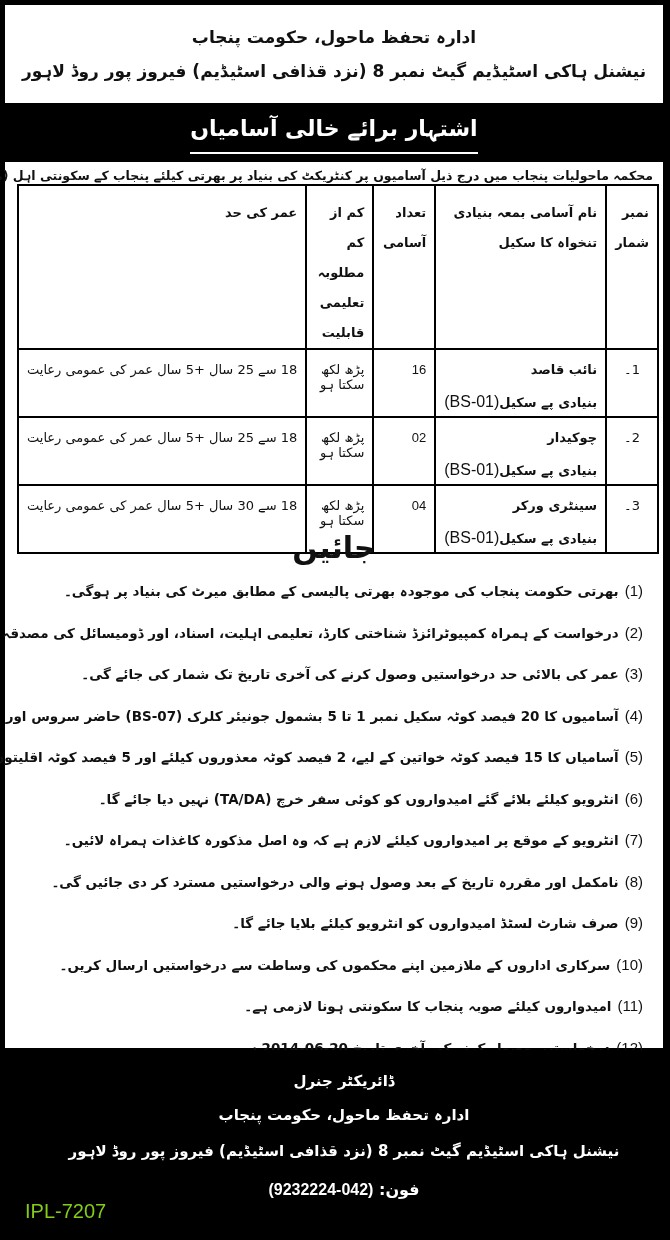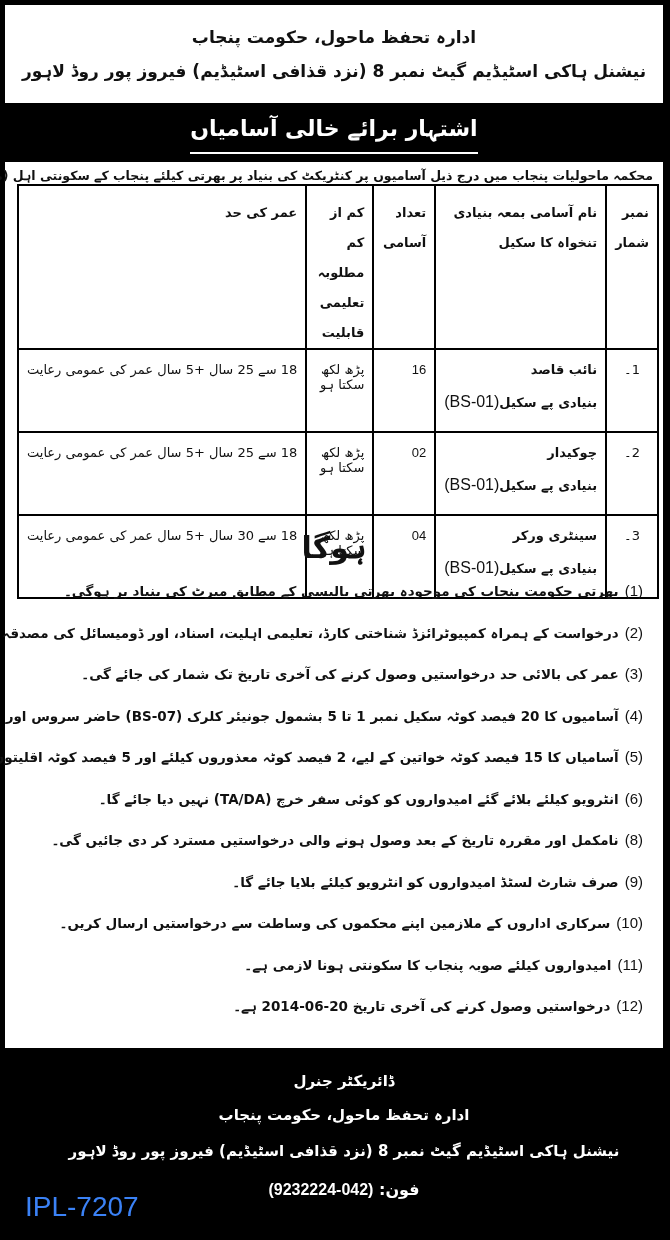--- a/index.html
+++ b/index.html
@@ -16,21 +16,21 @@
   .title-text { position: absolute; left: 0; right: 0; top: 11px; text-align: center; color: #fff; font-size: 22px; font-weight: bold; direction: rtl; }
   .title-text span { border-bottom: 2px solid #fff; padding-bottom: 11px; }
 
   .body-box { position: absolute; left: 3px; top: 160px; width: 662px; height: 890px; background: #fff; border: 2px solid #000; }
 
   .intro { position: absolute; left: 8px; right: 10px; top: 6px; font-size: 12.5px; direction: rtl; text-align: right; white-space: nowrap; font-weight: bold; }
 
   table.vac { position: absolute; left: 12px; top: 22px; width: 642px; border-collapse: collapse; direction: rtl; }
   table.vac td, table.vac th { border: 2px solid #000; vertical-align: top; font-weight: normal; }
   table.vac th { height: 76px; font-size: 13px; text-align: right; padding: 12px 8px 0 8px; line-height: 30px; font-weight: bold; border-radius: 30px; }
-  table.vac td { height: 83px; font-size: 13px; padding: 12px 8px 0 8px; }
+  table.vac td { height: 68px; font-size: 13px; padding: 12px 8px 0 8px; }
   .c-no { width: 50px; }
   .c-name { width: 145px; }
   .c-count { width: 85px; }
   .c-edu { width: 164px; }
   .c-age { width: 198px; }
   td.c-no-cell { text-align: center; font-size: 15px; padding-top: 14px; }
   td.c-count-cell { font-size: 15px; font-family: "Liberation Sans", sans-serif; padding-top: 14px; }
   td.c-edu-cell { text-align: right; font-weight: bold; padding-top: 14px; }
   td.c-age-cell { text-align: right; font-weight: bold; padding-top: 14px; white-space: nowrap; }
   .name-line { font-weight: bold; text-align: right; }
@@ -43,21 +43,21 @@
   .cond-item { height: 41.5px; font-size: 13.5px; text-align: right; white-space: nowrap; font-weight: bold; }
   .cond-item .num { font-family: "Liberation Sans", sans-serif; font-weight: normal; font-size: 15px; margin-left: 6px; }
 
   .footer { position: absolute; left: 13px; top: 1050px; width: 662px; height: 187px; background: #000; color: #fff; }
   .f-line { position: absolute; left: 0; right: 0; text-align: center; direction: rtl; font-weight: bold; font-size: 15px; }
   .f1 { top: 22px; }
   .f2 { top: 56px; }
   .f3 { top: 92px; }
   .f4 { top: 130px; font-size: 16px; }
   .f4 .phone { font-family: "Liberation Sans", sans-serif; letter-spacing: 1px; text-align: right; }
-  .ref-code { position: absolute; left: 12px; bottom: 14px; font-family: "Liberation Sans", sans-serif; font-size: 28px; color: #3b82f6; }
+  .ref-code { position: absolute; left: 12px; bottom: 14px; font-family: "Liberation Sans", sans-serif; font-size: 20px; color: #84cc16; }
 </style>
 </head>
 <body>
 
 <div class="frame"></div>
 
 <div class="top-box">
   <div class="top-line1">ادارہ تحفظ ماحول، حکومت پنجاب</div>
   <div class="top-line2">نیشنل ہاکی اسٹیڈیم گیٹ نمبر 8 (نزد قذافی اسٹیڈیم) فیروز پور روڈ لاہور</div>
 </div>
@@ -104,29 +104,30 @@
         <div class="name-line">سینٹری ورکر</div>
         <div class="scale-line"><span>بنیادی پے سکیل</span><span class="bs">(BS-01)</span></div>
       </td>
       <td class="c-count-cell">04</td>
       <td class="c-edu-cell">پڑھ لکھ سکتا ہو</td>
       <td class="c-age-cell">18 سے 30 سال +5 سال عمر کی عمومی رعایت</td>
     </tr>
   </tbody>
     </table>
 
-  <div class="cond-heading">ہوگا</div>
+  <div class="cond-heading">جائیں</div>
 
   <div class="cond-list">
     <div class="cond-item"><span class="num">(1)</span><span>بھرتی حکومت پنجاب کی موجودہ بھرتی پالیسی کے مطابق میرٹ کی بنیاد پر ہوگی۔</span></div>
     <div class="cond-item"><span class="num">(2)</span><span>درخواست کے ہمراہ کمپیوٹرائزڈ شناختی کارڈ، تعلیمی اہلیت، اسناد، اور ڈومیسائل کی مصدقہ نقول اور دو عدد تصاویر منسلک کرنا لازمی ہوگا۔</span></div>
     <div class="cond-item"><span class="num">(3)</span><span>عمر کی بالائی حد درخواستیں وصول کرنے کی آخری تاریخ تک شمار کی جائے گی۔</span></div>
     <div class="cond-item"><span class="num">(4)</span><span>آسامیوں کا 20 فیصد کوٹہ سکیل نمبر 1 تا 5 بشمول جونیئر کلرک (BS-07) حاضر سروس اور ریٹائرڈ ملازمین کے بچوں کے لیے مختص ہے۔</span></div>
     <div class="cond-item"><span class="num">(5)</span><span>آسامیاں کا 15 فیصد کوٹہ خواتین کے لیے، 2 فیصد کوٹہ معذوروں کیلئے اور 5 فیصد کوٹہ اقلیتوں کیلئے مختص ہے۔</span></div>
     <div class="cond-item"><span class="num">(6)</span><span>انٹرویو کیلئے بلائے گئے امیدواروں کو کوئی سفر خرچ (TA/DA) نہیں دیا جائے گا۔</span></div>
+    <div class="cond-item"><span class="num">(7)</span><span>انٹرویو کے موقع پر امیدواروں کیلئے لازم ہے کہ وہ اصل مذکورہ کاغذات ہمراہ لائیں۔</span></div>
     <div class="cond-item"><span class="num">(8)</span><span>نامکمل اور مقررہ تاریخ کے بعد وصول ہونے والی درخواستیں مسترد کر دی جائیں گی۔</span></div>
     <div class="cond-item"><span class="num">(9)</span><span>صرف شارٹ لسٹڈ امیدواروں کو انٹرویو کیلئے بلایا جائے گا۔</span></div>
     <div class="cond-item"><span class="num">(10)</span><span>سرکاری اداروں کے ملازمین اپنے محکموں کی وساطت سے درخواستیں ارسال کریں۔</span></div>
     <div class="cond-item"><span class="num">(11)</span><span>امیدواروں کیلئے صوبہ پنجاب کا سکونتی ہونا لازمی ہے۔</span></div>
     <div class="cond-item"><span class="num">(12)</span><span>درخواستیں وصول کرنے کی آخری تاریخ 20-06-2014 ہے۔</span></div>
   </div>
 </div>
 
 <div class="footer">
   <div class="f-line f1">ڈائریکٹر جنرل</div>

